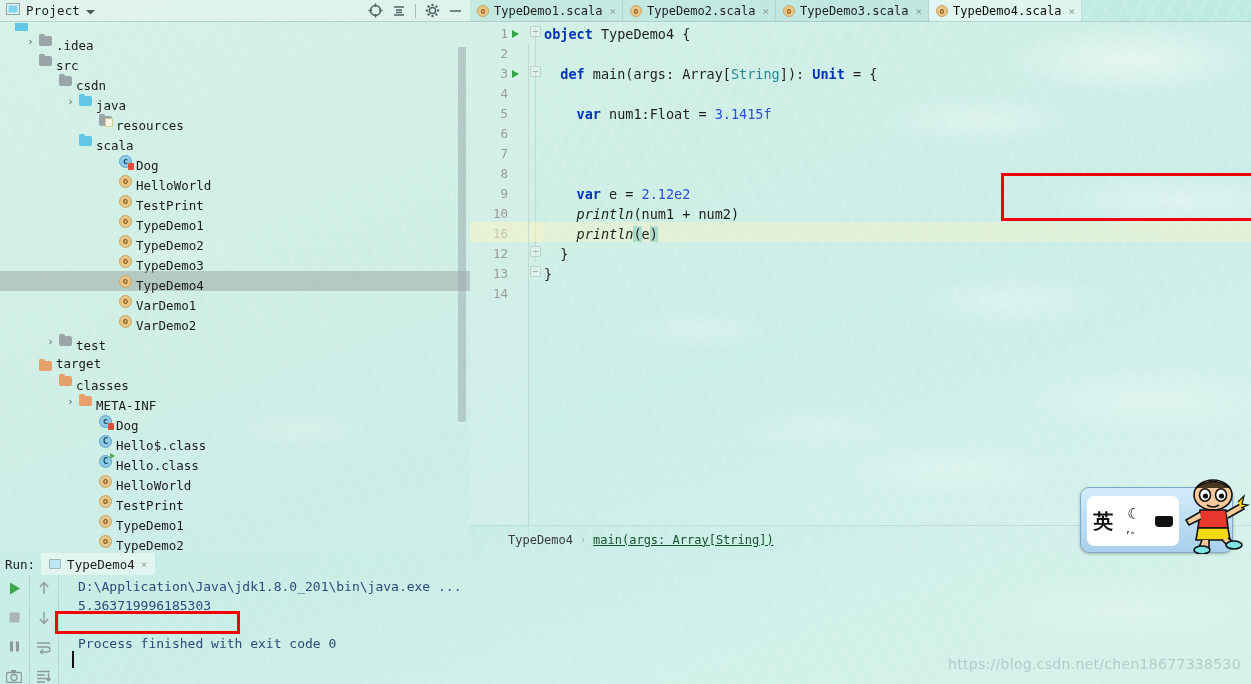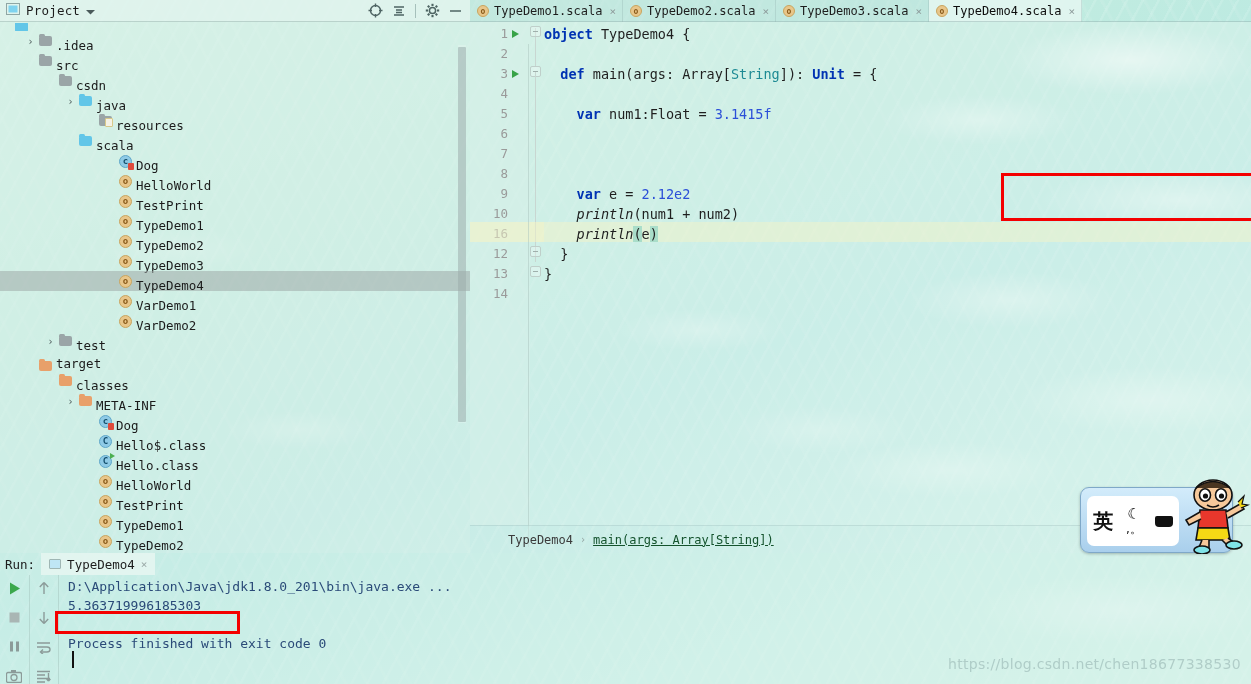--- a/index.html
+++ b/index.html
@@ -170,21 +170,21 @@
   #run-body { position:absolute; left:0; top:22px; width:1251px; height:109px; }
   #run-tools-a { position:absolute; left:0; top:0; width:28px; height:109px; display:flex; flex-direction:column; align-items:center; gap:13px; padding-top:5px; }
   #run-tools-b { position:absolute; left:29px; top:0; width:28px; height:109px; display:flex; flex-direction:column; align-items:center; gap:13px; padding-top:5px; border-left:1px solid rgba(160,190,185,.45); }
   .tool { width:18px; height:18px; display:flex; align-items:center; justify-content:center; }
 
   #console {
     position:absolute; left:60px; top:0; right:0; height:109px;
     font-family:"DejaVu Sans Mono", monospace; font-size:13px; color:#2a4a78;
     padding-top:2px;
   }
-  .co { height:19px; line-height:19px; white-space:pre; padding-left:8px; }
+  .co { height:19px; line-height:19px; white-space:pre; padding-left:18px; }
   #console-caret { position:absolute; left:72px; top:76px; width:2px; height:17px; background:#111; }
   #red-box-console { position:absolute; left:55px; top:611px; width:185px; height:23px; border:3px solid #f40000; z-index:6; pointer-events:none; }
   #console-divider { position:absolute; left:58px; top:0; width:1px; height:109px; background:rgba(160,190,185,.45); }
 
   
   #ime-bar {
     position:absolute; left:1080px; top:487px; width:153px; height:66px; z-index:8;
     background:linear-gradient(180deg,#d3ecfb,#a9cfec);
     border:1px solid #7fa8c8; border-radius:9px;
     box-shadow:0 1px 3px rgba(0,0,0,.25);

